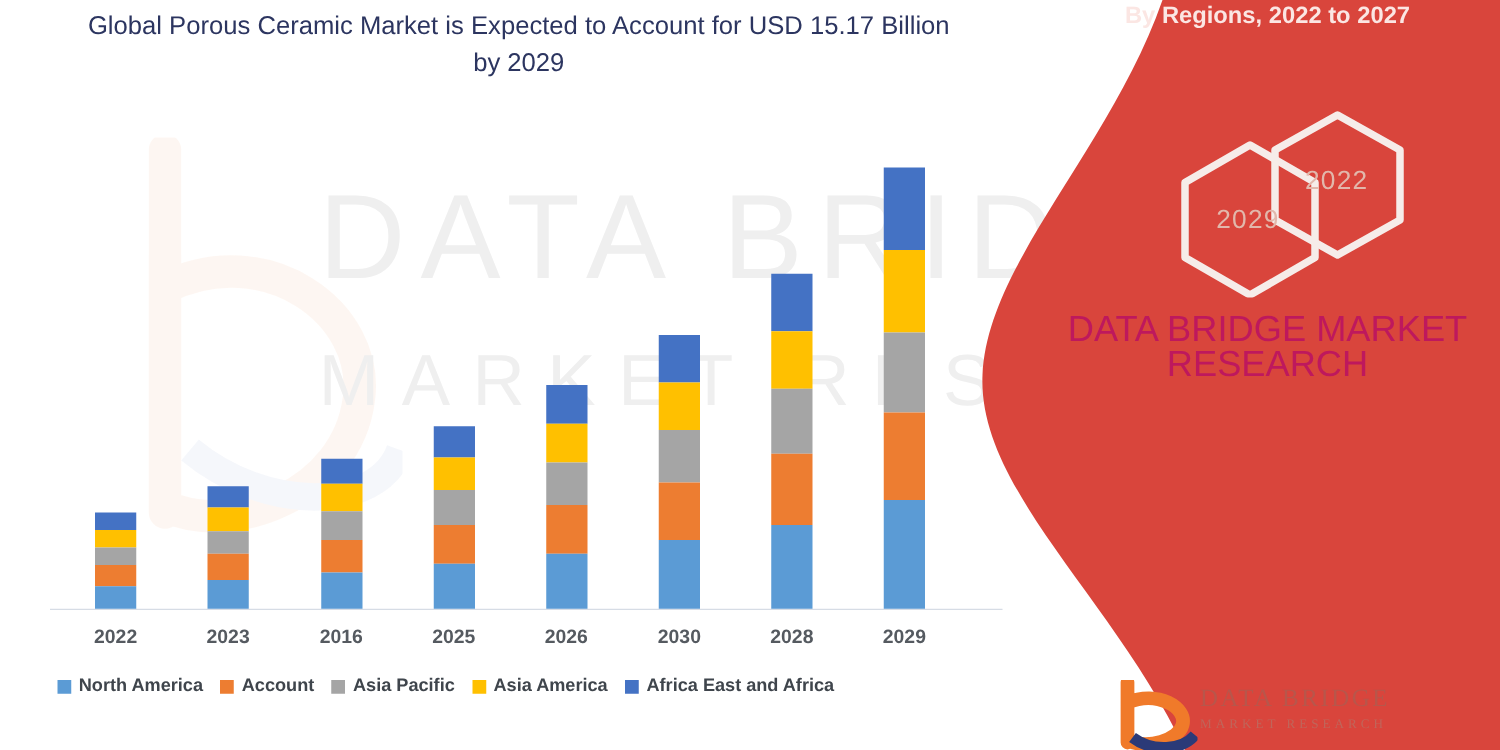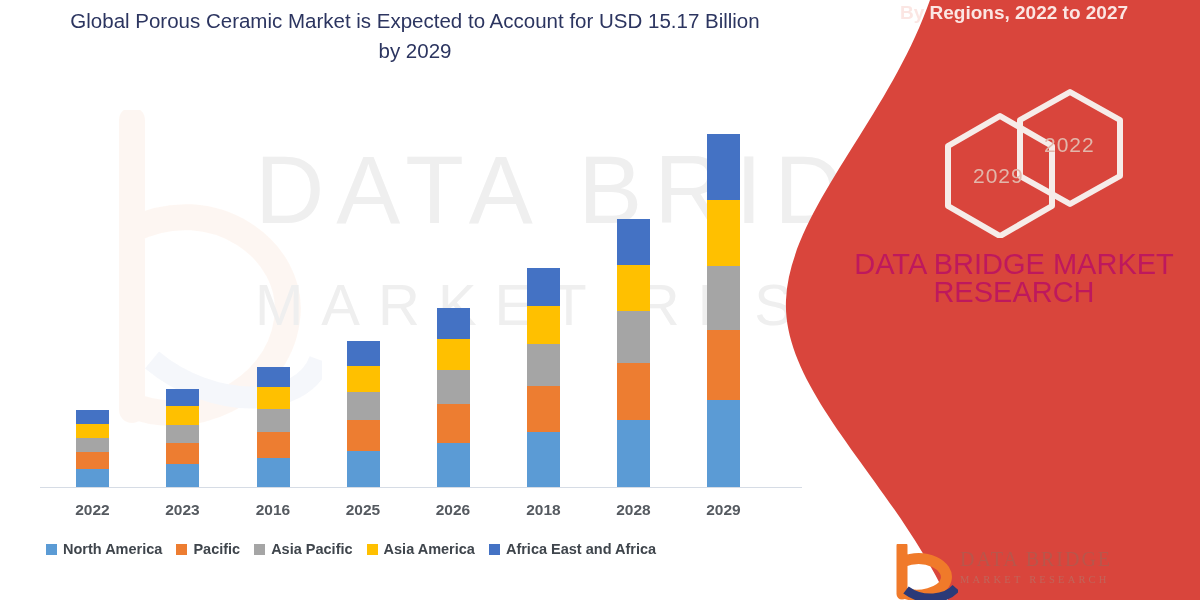--- a/index.html
+++ b/index.html
@@ -154,34 +154,34 @@
           <span class="seg" style="height: 69.8088px; background: rgb(237, 125, 49);"></span>
           <span class="seg" style="height: 87.261px; background: rgb(91, 155, 213);"></span>
         </div>
       </div>
     <div id="xlabels">
         <div class="xlabel" style="left: 47.5px;">2022</div>
         <div class="xlabel" style="left: 137.5px;">2023</div>
         <div class="xlabel" style="left: 228px;">2016</div>
         <div class="xlabel" style="left: 318px;">2025</div>
         <div class="xlabel" style="left: 408px;">2026</div>
-        <div class="xlabel" style="left: 498.5px;">2018</div>
+        <div class="xlabel" style="left: 498.5px;">2030</div>
         <div class="xlabel" style="left: 588.5px;">2028</div>
         <div class="xlabel" style="left: 678.5px;">2029</div>
       </div>
   </div>
 
   <div class="legend" id="legend">
       <div class="lg-item">
         <span class="lg-sw" style="background: rgb(91, 155, 213);"></span>
         <span>North America</span>
       </div>
       <div class="lg-item">
         <span class="lg-sw" style="background: rgb(237, 125, 49);"></span>
-        <span>Pacific</span>
+        <span>Account</span>
       </div>
       <div class="lg-item">
         <span class="lg-sw" style="background: rgb(165, 165, 165);"></span>
         <span>Asia Pacific</span>
       </div>
       <div class="lg-item">
         <span class="lg-sw" style="background: rgb(255, 192, 0);"></span>
         <span>Asia America</span>
       </div>
       <div class="lg-item">

